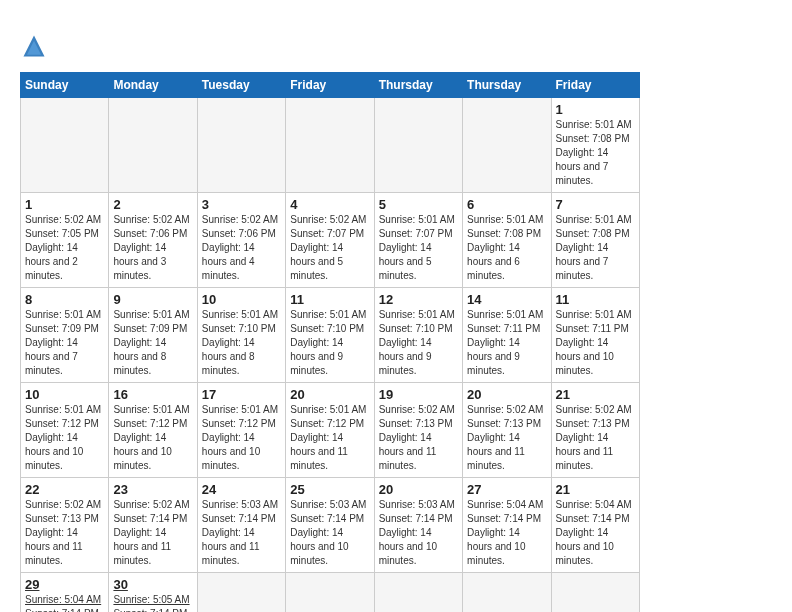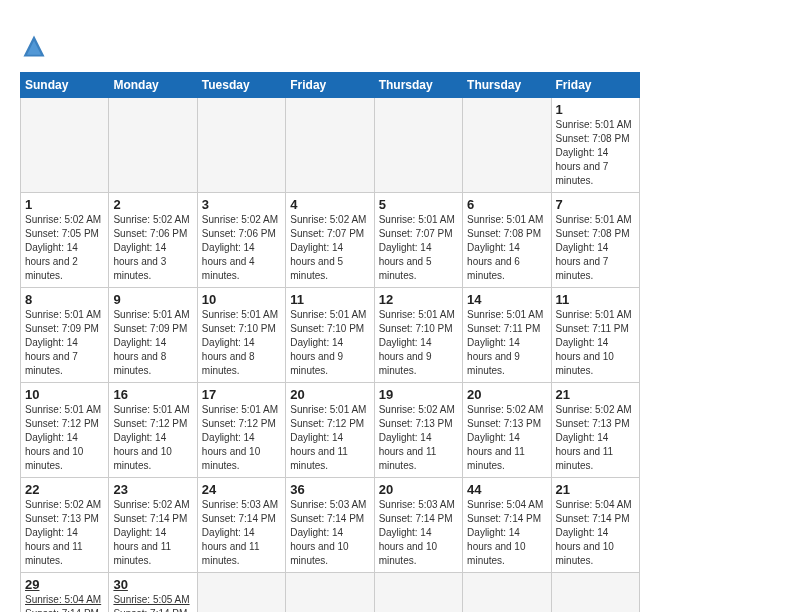--- a/index.html
+++ b/index.html
@@ -246,29 +246,29 @@
           </td>
           <td>
             <span class="day-number">23</span>
             <div class="day-info">Sunrise: 5:02 AM<br>Sunset: 7:14 PM<br>Daylight: 14 hours and 11 minutes.</div>
           </td>
           <td>
             <span class="day-number">24</span>
             <div class="day-info">Sunrise: 5:03 AM<br>Sunset: 7:14 PM<br>Daylight: 14 hours and 11 minutes.</div>
           </td>
           <td>
-            <span class="day-number">36</span>
+            <span class="day-number">25</span>
             <div class="day-info">Sunrise: 5:03 AM<br>Sunset: 7:14 PM<br>Daylight: 14 hours and 10 minutes.</div>
           </td>
           <td>
             <span class="day-number">20</span>
             <div class="day-info">Sunrise: 5:03 AM<br>Sunset: 7:14 PM<br>Daylight: 14 hours and 10 minutes.</div>
           </td>
           <td>
-            <span class="day-number">44</span>
+            <span class="day-number">27</span>
             <div class="day-info">Sunrise: 5:04 AM<br>Sunset: 7:14 PM<br>Daylight: 14 hours and 10 minutes.</div>
           </td>
           <td>
             <span class="day-number">21</span>
             <div class="day-info">Sunrise: 5:04 AM<br>Sunset: 7:14 PM<br>Daylight: 14 hours and 10 minutes.</div>
           </td>
         </tr>
         <tr>
           <td>
             <span class="day-number">29</span>

